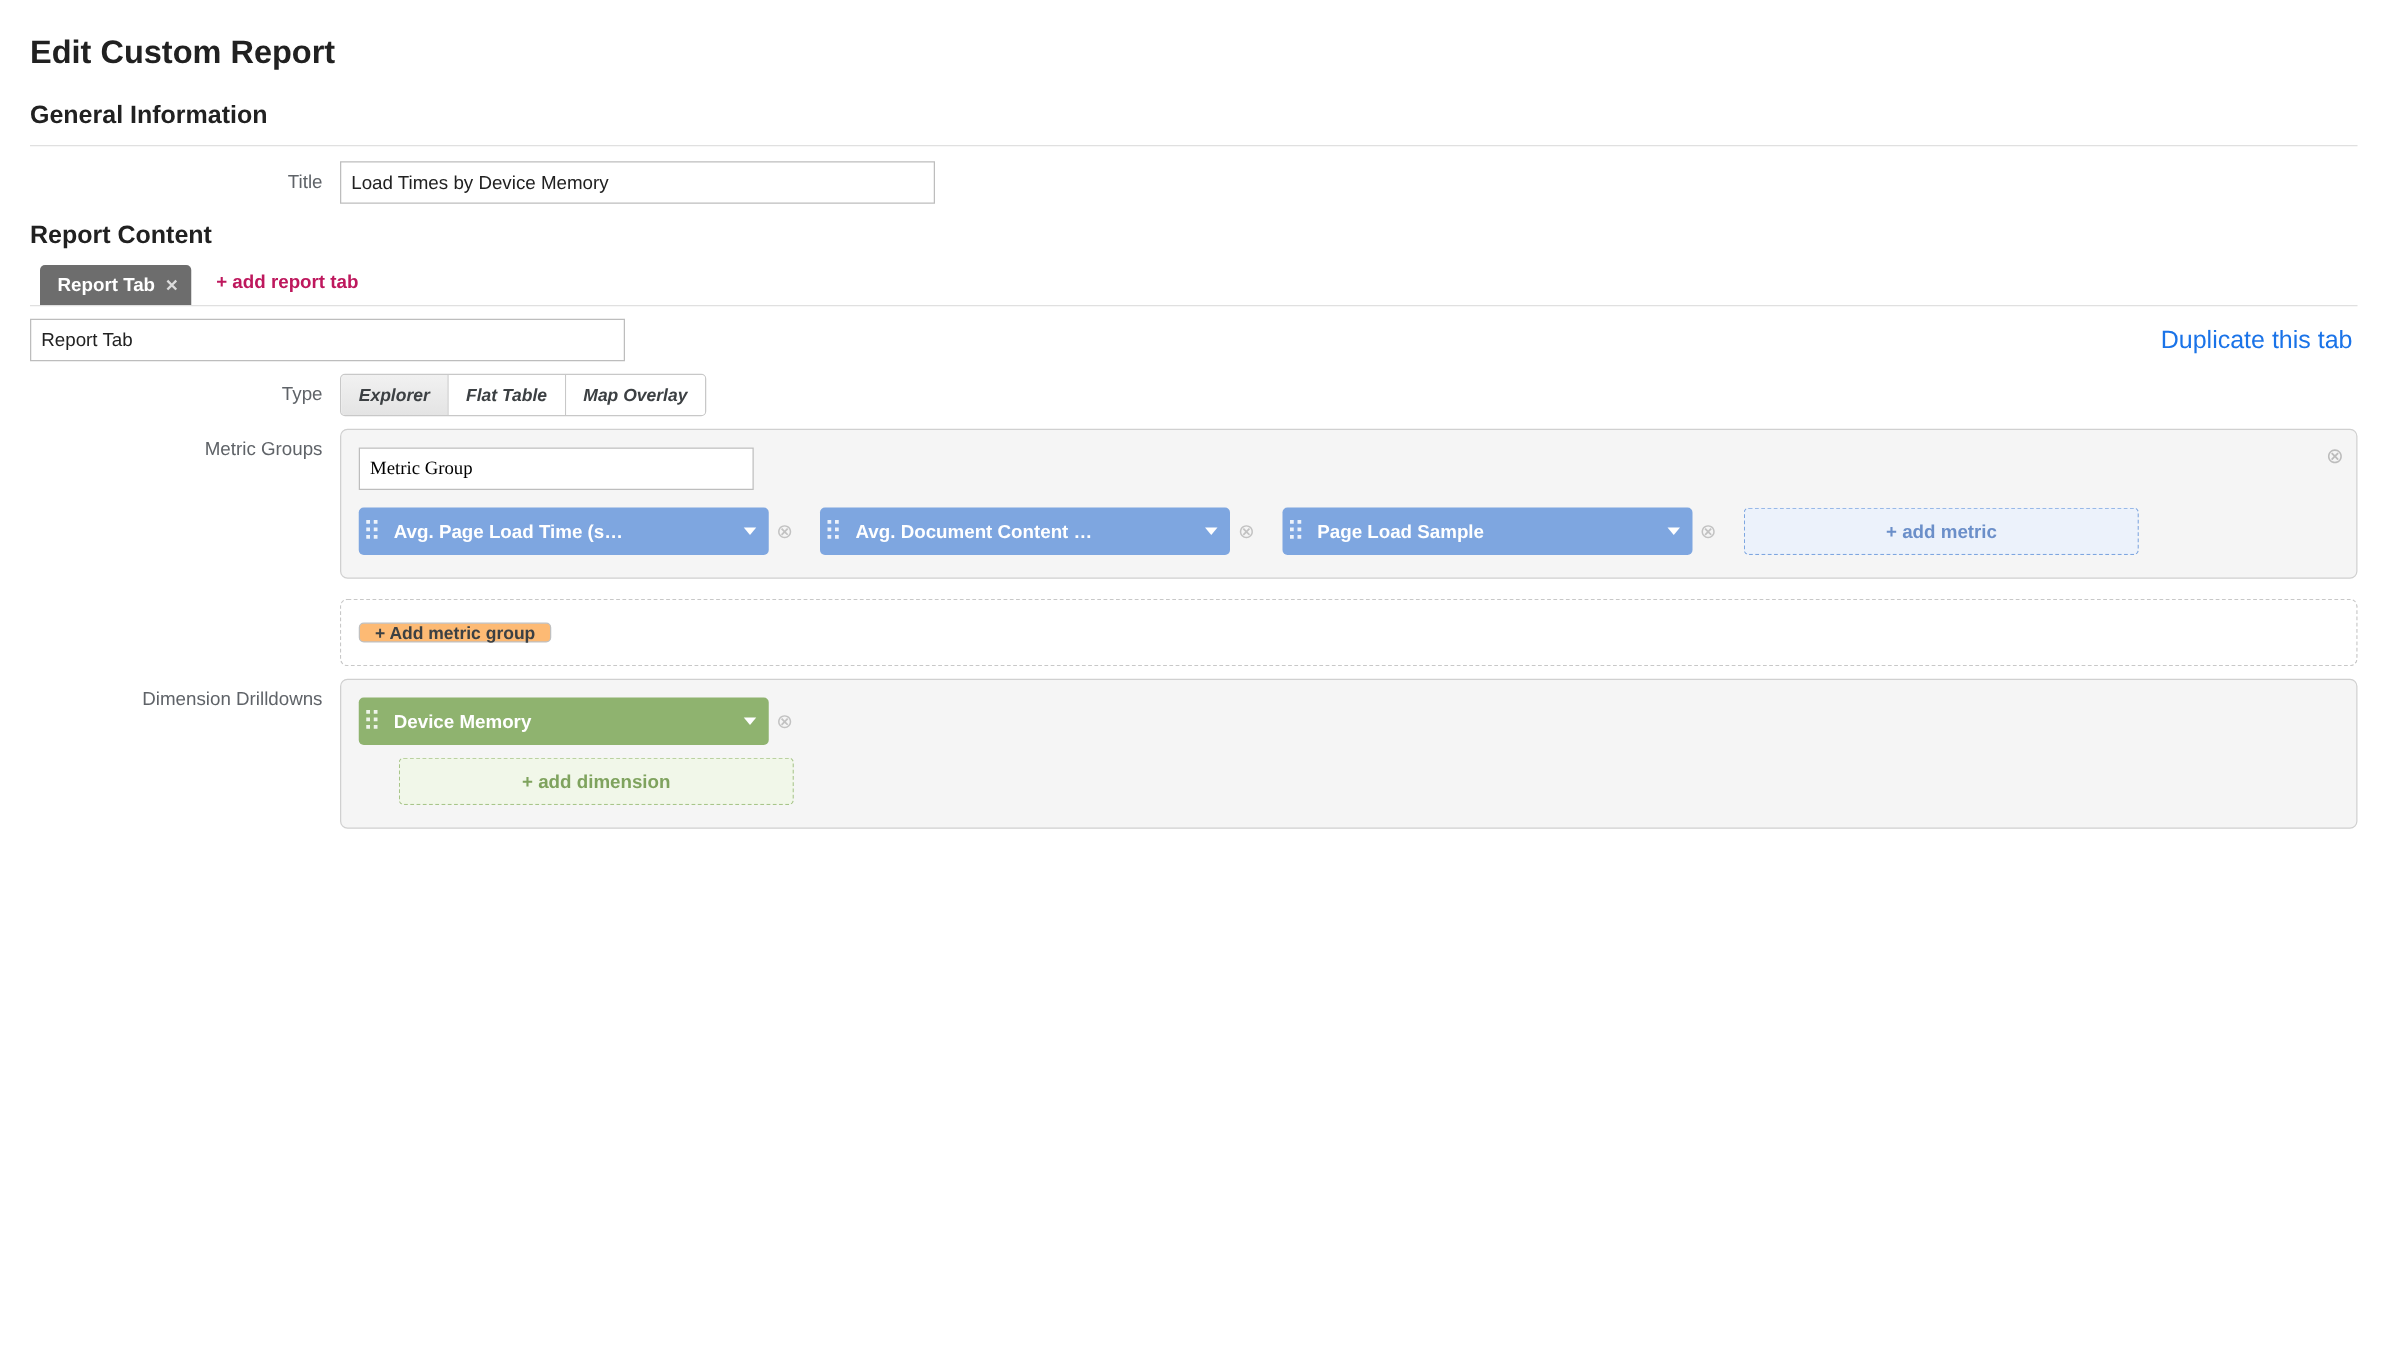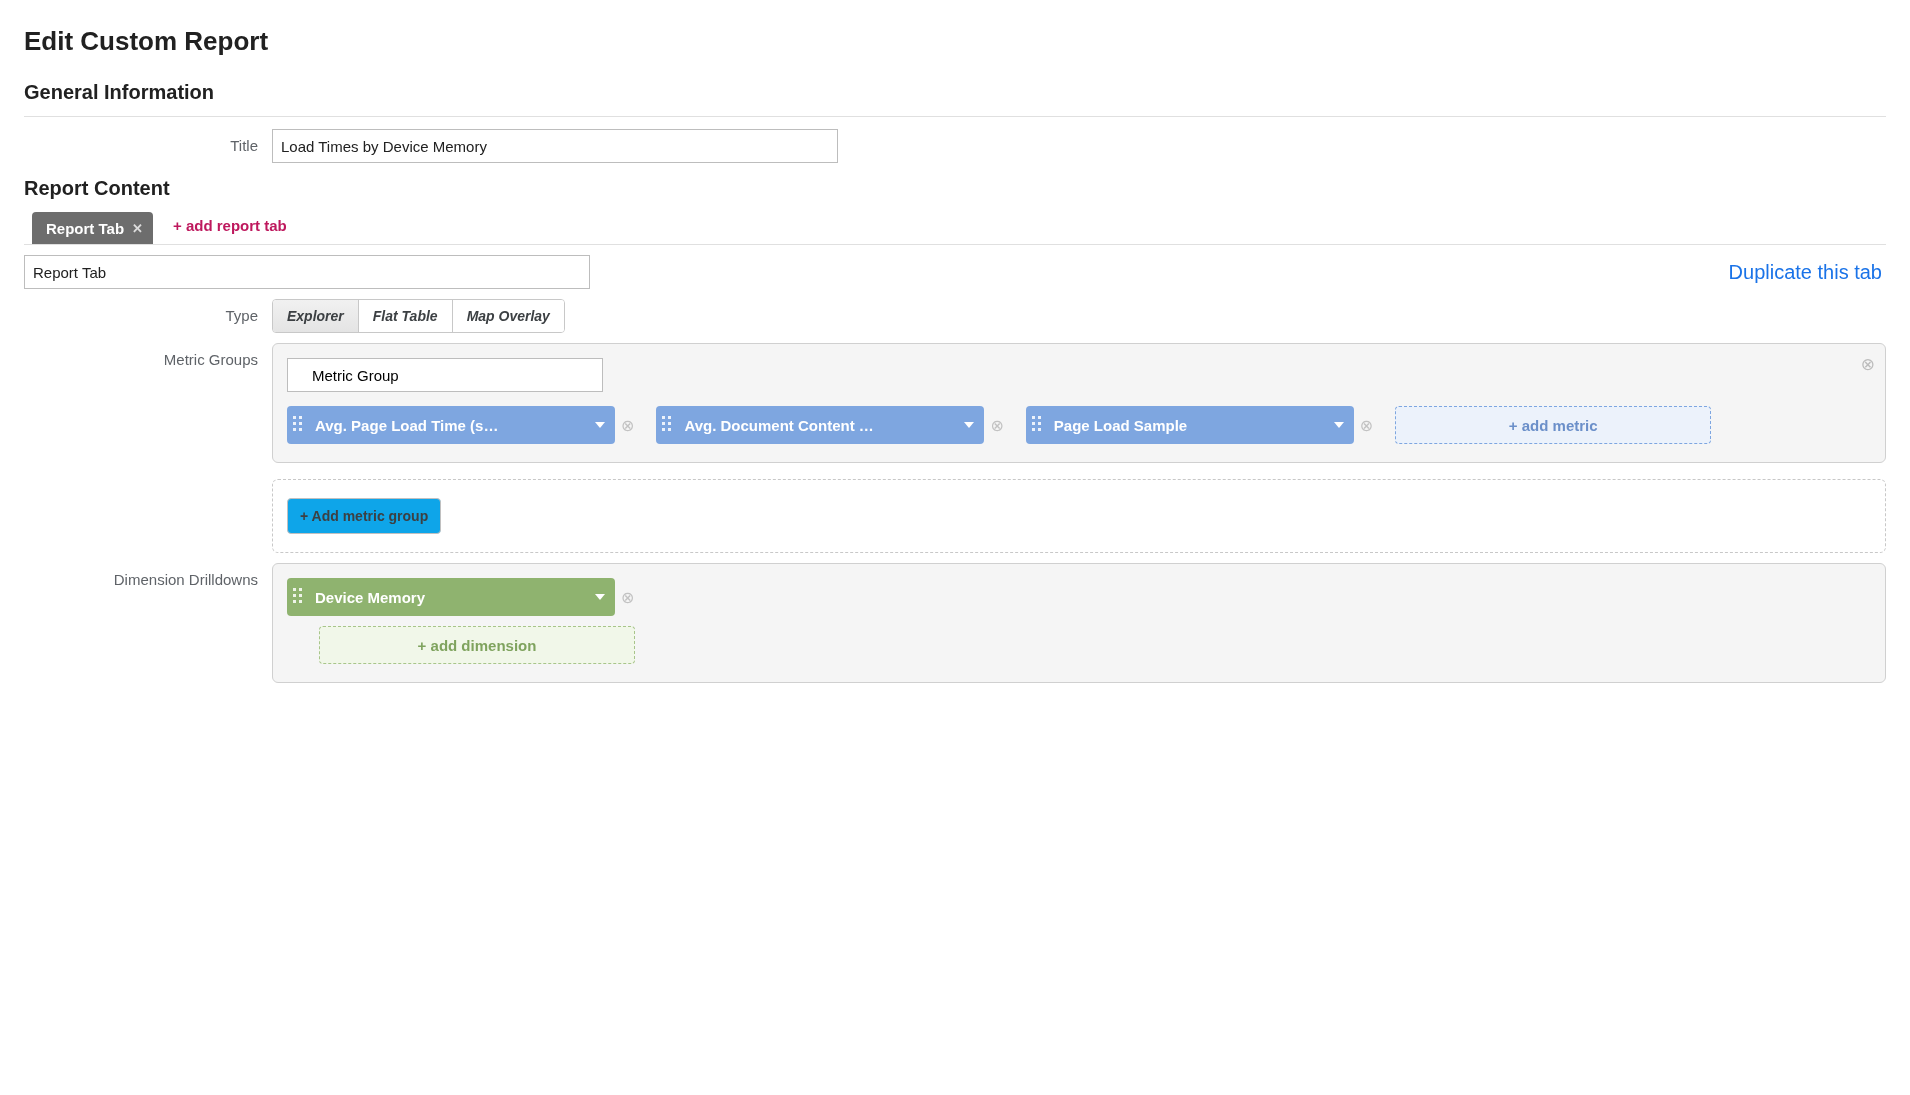--- a/index.html
+++ b/index.html
@@ -39,21 +39,21 @@
     color: #5f6368;
     font-size: 15px;
     line-height: 34px;
     flex-shrink: 0;
   }
   .form-content {
     flex: 1;
     min-width: 0;
   }
   input.text-input {
-    width: 566px;
+    width: 476px;
     height: 34px;
     padding: 4px 8px;
     font-size: 15px;
     border: 1px solid #bdbdbd;
     background: #fff;
     color: #212121;
   }
 
   
   .tabs-strip {
@@ -134,25 +134,26 @@
     position: absolute;
     top: 10px;
     right: 10px;
     color: #bcbcbc;
     font-size: 17px;
     cursor: pointer;
   }
   input.group-name {
     width: 316px;
     height: 34px;
-    padding: 4px 24px;
+    padding: 4px 8px;
     font-size: 15px;
     border: 1px solid #bdbdbd;
     background: #fff;
     margin-bottom: 14px;
+    font-family: Liberation Serif, serif;
   }
   .pill-row {
     display: flex;
     flex-wrap: wrap;
     gap: 12px 22px;
     align-items: flex-end;
   }
   .metric-wrap { display:flex; align-items:center; gap:6px; }
   .metric-pill {
     display: inline-flex;
@@ -192,22 +193,22 @@
     background:#ecf2fb;color:#6b8fc9;font-weight:700;font-size:15px;cursor:pointer;
   }
   .add-chip.dim { border-color:#a8c58a; background:#f1f7e9; color:#7fa35e; }
 
   .dashed-panel {
     margin-top:16px;
     border:1px dashed #c8c8c8;border-radius:6px;background:#fff;
     padding:18px 14px;
   }
   .std-btn {
-    display:inline-flex;align-items:center;height:36px;padding:0 12px;
-    border:1px solid #c0c0c0;border-radius:4px;background:#0ea5e9;color:#3c4043;
+    display:inline-flex;align-items:center;height:16px;padding:0 12px;
+    border:1px solid #c0c0c0;border-radius:4px;background:#fdba74;color:#3c4043;
     font-size:14px;font-weight:600;cursor:pointer;
   }
   .dim-panel .pill-row { margin-bottom:10px; }
   .dim-indent { margin-left:32px; }
 </style>
 </head>
 <body>
 
 <h1 class="page-title">Edit Custom Report</h1>
 

